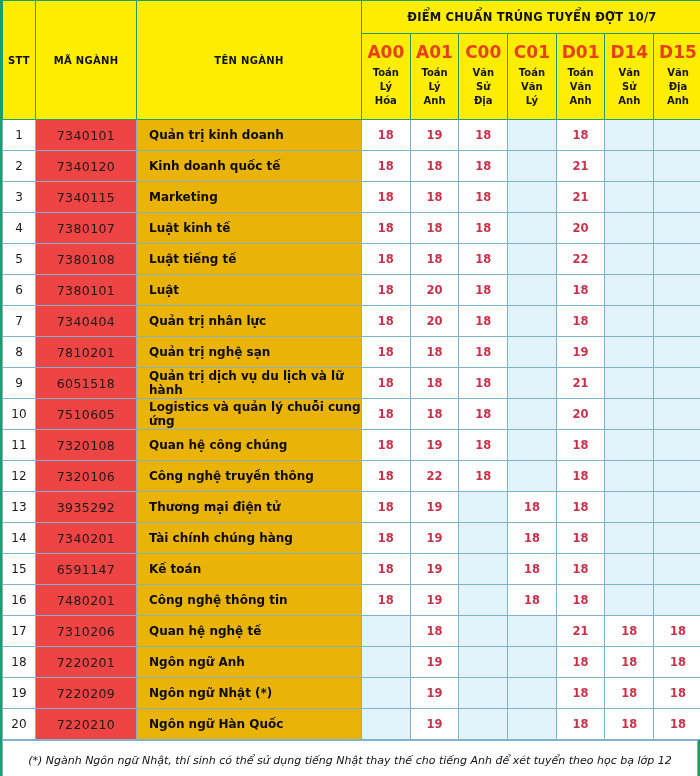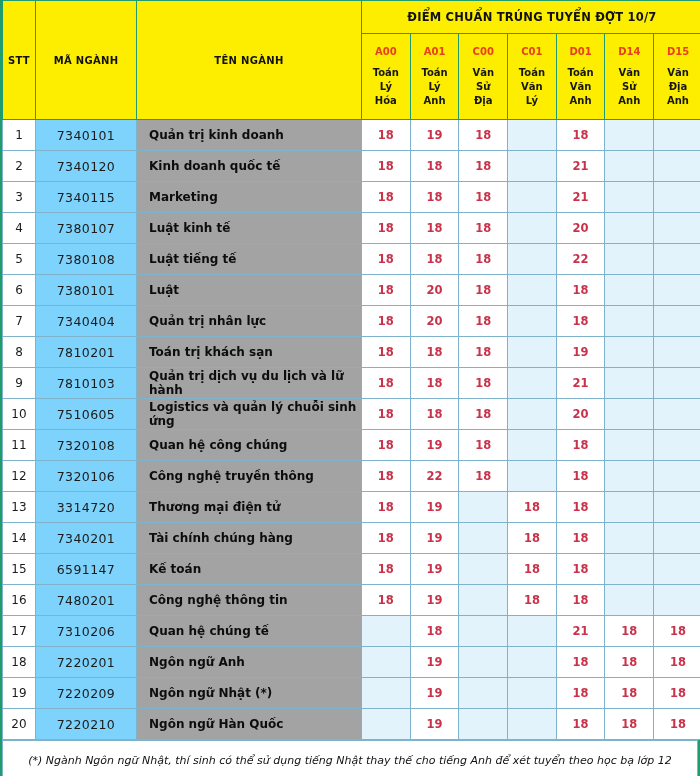--- a/index.html
+++ b/index.html
@@ -61,21 +61,21 @@
     font-size: 10px;
     letter-spacing: 0.3px;
   }
   .hdr-sub {
     height: 86px;
     padding: 4px 0 6px 0 !important;
     vertical-align: top !important;
   }
   .sub-code {
     color: #e8401c;
-    font-size: 10px;
+    font-size: 17px;
     font-weight: bold;
     line-height: 18px;
     padding-top: 5px;
   }
   .sub-list {
     color: #161616;
     font-size: 10px;
     font-weight: bold;
     line-height: 14px;
     padding-top: 5px;
@@ -88,29 +88,29 @@
     text-align: center;
     font-size: 12px;
     color: #1b1b1b;
     background: #ffffff;
     font-weight: normal;
   }
   td.ma {
     text-align: center;
     font-size: 12.5px;
     color: #1b1b1b;
-    background: #7dd3fc;
+    background: #ef4444;
     letter-spacing: 0.4px;
   }
   td.ten {
     text-align: left;
     font-size: 12px;
     font-weight: bold;
     color: #0d0d0d;
-    background: #a3a3a3;
+    background: #eab308;
     padding-left: 12px !important;
   }
   td.score {
     text-align: center;
     font-size: 11.5px;
     font-weight: bold;
     color: #c8324a;
     background: #ffffff;
   }
   td.score.empty {
@@ -296,45 +296,45 @@
           <td class="score">20</td>
           <td class="score">18</td>
           <td class="score empty"></td>
           <td class="score">18</td>
           <td class="score empty"></td>
           <td class="score empty"></td>
         </tr>
         <tr class="data-row">
           <td class="stt">8</td>
           <td class="ma">7810201</td>
-          <td class="ten">Toán trị khách sạn</td>
+          <td class="ten">Quản trị nghệ sạn</td>
           <td class="score">18</td>
           <td class="score">18</td>
           <td class="score">18</td>
           <td class="score empty"></td>
           <td class="score">19</td>
           <td class="score empty"></td>
           <td class="score empty"></td>
         </tr>
         <tr class="data-row">
           <td class="stt">9</td>
-          <td class="ma">7810103</td>
+          <td class="ma">6051518</td>
           <td class="ten">Quản trị dịch vụ du lịch và lữ hành</td>
           <td class="score">18</td>
           <td class="score">18</td>
           <td class="score">18</td>
           <td class="score empty"></td>
           <td class="score">21</td>
           <td class="score empty"></td>
           <td class="score empty"></td>
         </tr>
         <tr class="data-row">
           <td class="stt">10</td>
           <td class="ma">7510605</td>
-          <td class="ten">Logistics và quản lý chuỗi sinh ứng</td>
+          <td class="ten">Logistics và quản lý chuỗi cung ứng</td>
           <td class="score">18</td>
           <td class="score">18</td>
           <td class="score">18</td>
           <td class="score empty"></td>
           <td class="score">20</td>
           <td class="score empty"></td>
           <td class="score empty"></td>
         </tr>
         <tr class="data-row">
           <td class="stt">11</td>
@@ -355,21 +355,21 @@
           <td class="score">18</td>
           <td class="score">22</td>
           <td class="score">18</td>
           <td class="score empty"></td>
           <td class="score">18</td>
           <td class="score empty"></td>
           <td class="score empty"></td>
         </tr>
         <tr class="data-row">
           <td class="stt">13</td>
-          <td class="ma">3314720</td>
+          <td class="ma">3935292</td>
           <td class="ten">Thương mại điện tử</td>
           <td class="score">18</td>
           <td class="score">19</td>
           <td class="score empty"></td>
           <td class="score">18</td>
           <td class="score">18</td>
           <td class="score empty"></td>
           <td class="score empty"></td>
         </tr>
         <tr class="data-row">
@@ -404,21 +404,21 @@
           <td class="score">19</td>
           <td class="score empty"></td>
           <td class="score">18</td>
           <td class="score">18</td>
           <td class="score empty"></td>
           <td class="score empty"></td>
         </tr>
         <tr class="data-row">
           <td class="stt">17</td>
           <td class="ma">7310206</td>
-          <td class="ten">Quan hệ chúng tế</td>
+          <td class="ten">Quan hệ nghệ tế</td>
           <td class="score empty"></td>
           <td class="score">18</td>
           <td class="score empty"></td>
           <td class="score empty"></td>
           <td class="score">21</td>
           <td class="score">18</td>
           <td class="score">18</td>
         </tr>
         <tr class="data-row">
           <td class="stt">18</td>

